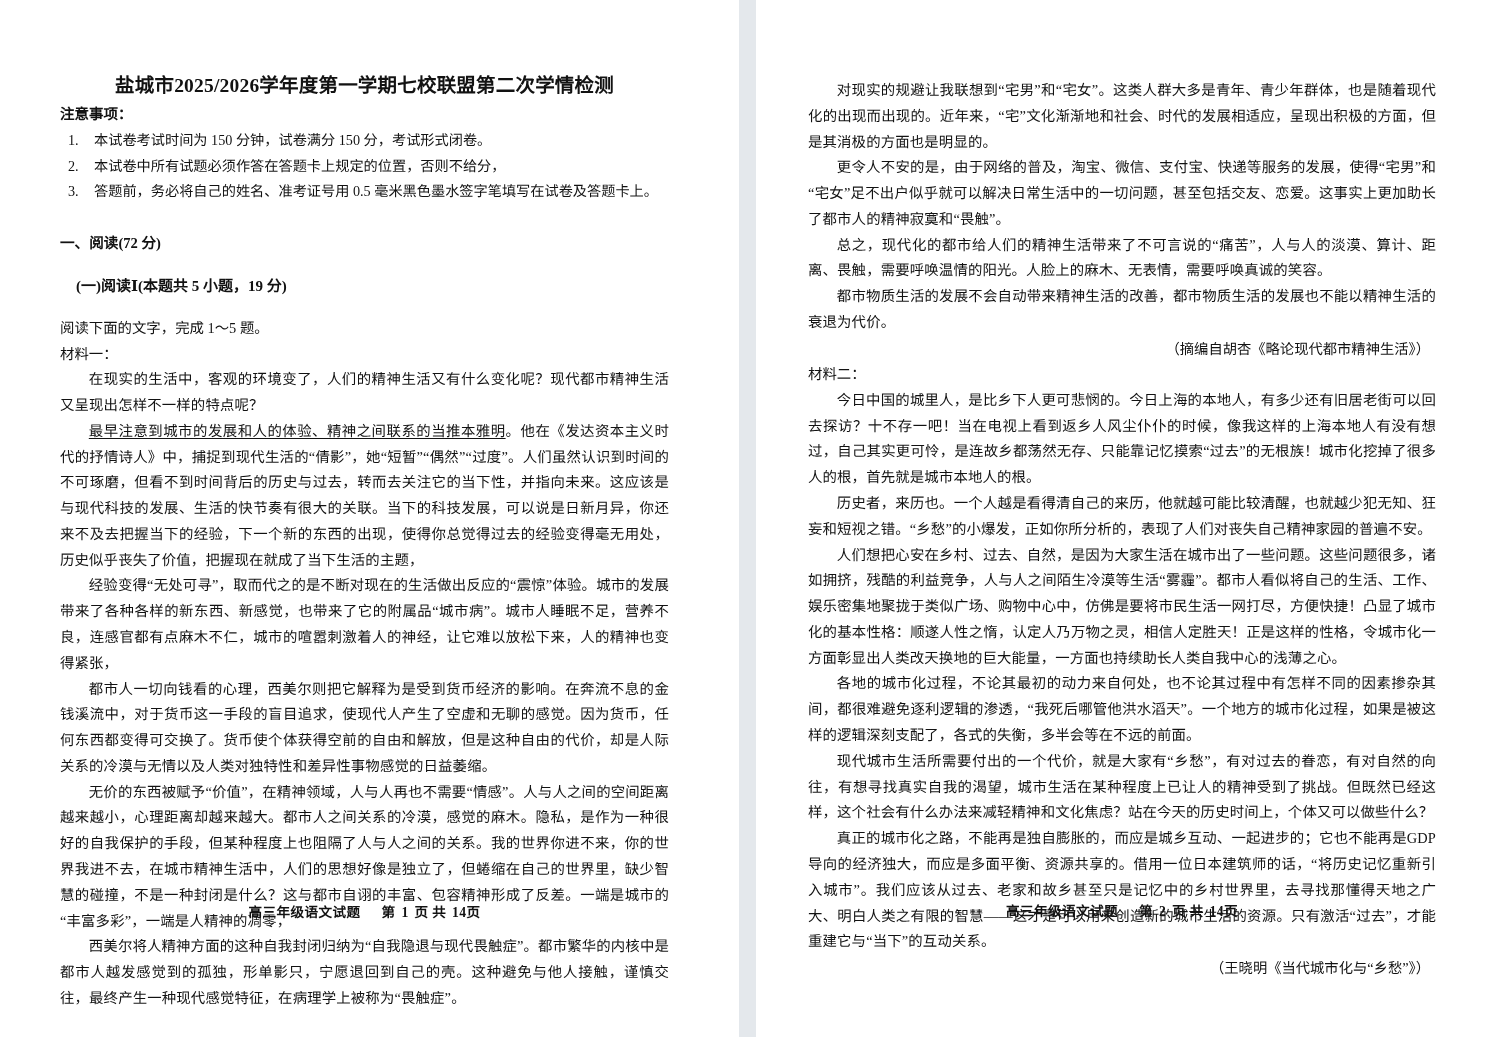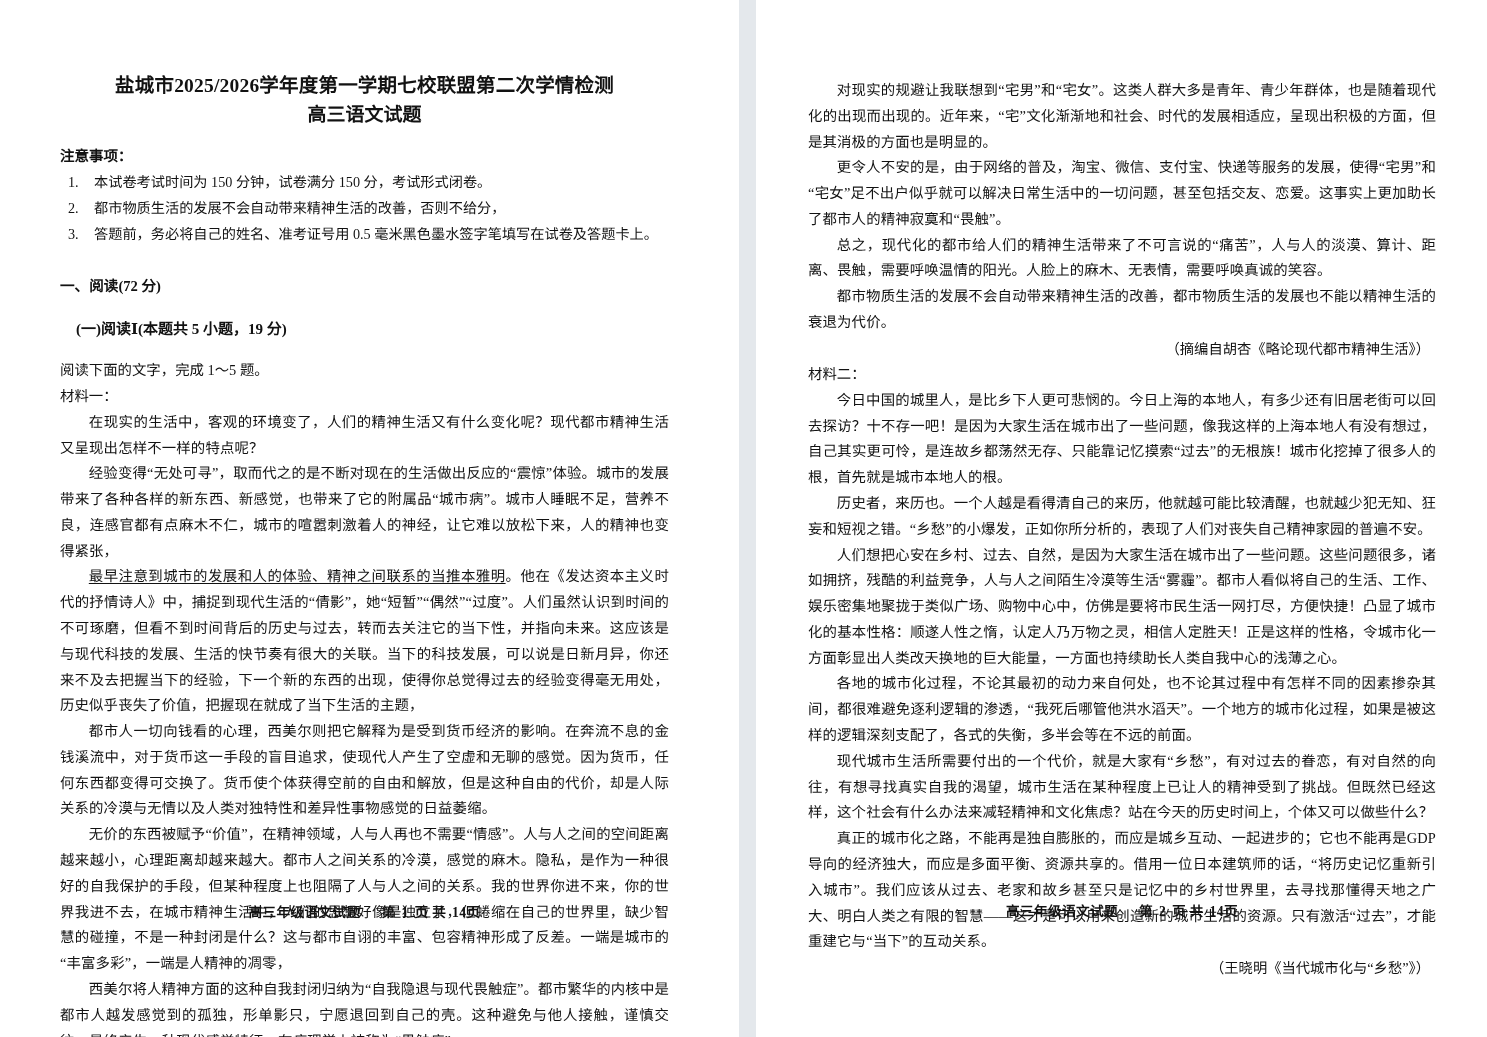--- a/index.html
+++ b/index.html
@@ -161,48 +161,47 @@
 </style>
 </head>
 <body>
 
 <div class="spread">
 
   <div class="page page-left">
     <div class="page-body">
 
       <h1 class="doc-title">盐城市2025/2026学年度第一学期七校联盟第二次学情检测</h1>
-      <h2 class="doc-subtitle">高三语文试题</h2>
 
       <div class="notice-heading">注意事项：</div>
       <ul class="notice-list">
         <li class="notice-item">
           <span class="num">1.</span>
           <span>本试卷考试时间为 150 分钟，试卷满分 150 分，考试形式闭卷。</span>
         </li>
         <li class="notice-item">
           <span class="num">2.</span>
-          <span>都市物质生活的发展不会自动带来精神生活的改善，否则不给分，</span>
+          <span>本试卷中所有试题必须作答在答题卡上规定的位置，否则不给分，</span>
         </li>
         <li class="notice-item">
           <span class="num">3.</span>
           <span>答题前，务必将自己的姓名、准考证号用 0.5 毫米黑色墨水签字笔填写在试卷及答题卡上。</span>
         </li>
       </ul>
 
       <div class="sec-gap"></div>
 
       <div class="sec-heading">一、阅读(72 分)</div>
       <div class="sub-heading">(一)阅读Ⅰ(本题共 5 小题，19 分)</div>
       <div class="plain-line">阅读下面的文字，完成 1～5 题。</div>
       <div class="material-label">材料一：</div>
 
       <p class="para">在现实的生活中，客观的环境变了，人们的精神生活又有什么变化呢？现代都市精神生活又呈现出怎样不一样的特点呢？</p>
+      <p class="para" id="m1-p1"><span class="underline-span">最早注意到城市的发展和人的体验、精神之间联系的当推本雅明</span>。他在《发达资本主义时代的抒情诗人》中，捕捉到现代生活的“倩影”，她“短暂”“偶然”“过度”。人们虽然认识到时间的不可琢磨，但看不到时间背后的历史与过去，转而去关注它的当下性，并指向未来。这应该是与现代科技的发展、生活的快节奏有很大的关联。当下的科技发展，可以说是日新月异，你还来不及去把握当下的经验，下一个新的东西的出现，使得你总觉得过去的经验变得毫无用处，历史似乎丧失了价值，把握现在就成了当下生活的主题，</p>
       <p class="para">经验变得“无处可寻”，取而代之的是不断对现在的生活做出反应的“震惊”体验。城市的发展带来了各种各样的新东西、新感觉，也带来了它的附属品“城市病”。城市人睡眠不足，营养不良，连感官都有点麻木不仁，城市的喧嚣刺激着人的神经，让它难以放松下来，人的精神也变得紧张，</p>
-      <p class="para" id="m1-p1"><span class="underline-span">最早注意到城市的发展和人的体验、精神之间联系的当推本雅明</span>。他在《发达资本主义时代的抒情诗人》中，捕捉到现代生活的“倩影”，她“短暂”“偶然”“过度”。人们虽然认识到时间的不可琢磨，但看不到时间背后的历史与过去，转而去关注它的当下性，并指向未来。这应该是与现代科技的发展、生活的快节奏有很大的关联。当下的科技发展，可以说是日新月异，你还来不及去把握当下的经验，下一个新的东西的出现，使得你总觉得过去的经验变得毫无用处，历史似乎丧失了价值，把握现在就成了当下生活的主题，</p>
       <p class="para">都市人一切向钱看的心理，西美尔则把它解释为是受到货币经济的影响。在奔流不息的金钱溪流中，对于货币这一手段的盲目追求，使现代人产生了空虚和无聊的感觉。因为货币，任何东西都变得可交换了。货币使个体获得空前的自由和解放，但是这种自由的代价，却是人际关系的冷漠与无情以及人类对独特性和差异性事物感觉的日益萎缩。</p>
       <p class="para">无价的东西被赋予“价值”，在精神领域，人与人再也不需要“情感”。人与人之间的空间距离越来越小，心理距离却越来越大。都市人之间关系的冷漠，感觉的麻木。隐私，是作为一种很好的自我保护的手段，但某种程度上也阻隔了人与人之间的关系。我的世界你进不来，你的世界我进不去，在城市精神生活中，人们的思想好像是独立了，但蜷缩在自己的世界里，缺少智慧的碰撞，不是一种封闭是什么？这与都市自诩的丰富、包容精神形成了反差。一端是城市的“丰富多彩”，一端是人精神的凋零，</p>
       <p class="para">西美尔将人精神方面的这种自我封闭归纳为“自我隐退与现代畏触症”。都市繁华的内核中是都市人越发感觉到的孤独，形单影只，宁愿退回到自己的壳。这种避免与他人接触，谨慎交往，最终产生一种现代感觉特征，在病理学上被称为“畏触症”。</p>
 
       <div class="page-footer">
         <span class="footer-inner">
           <span>高三年级语文试题</span>
           &nbsp;&nbsp;&nbsp;
           <span>第</span>
           <span>1</span>
@@ -221,21 +220,21 @@
 
       <p class="para">对现实的规避让我联想到“宅男”和“宅女”。这类人群大多是青年、青少年群体，也是随着现代化的出现而出现的。近年来，“宅”文化渐渐地和社会、时代的发展相适应，呈现出积极的方面，但是其消极的方面也是明显的。</p>
       <p class="para">更令人不安的是，由于网络的普及，淘宝、微信、支付宝、快递等服务的发展，使得“宅男”和“宅女”足不出户似乎就可以解决日常生活中的一切问题，甚至包括交友、恋爱。这事实上更加助长了都市人的精神寂寞和“畏触”。</p>
       <p class="para">总之，现代化的都市给人们的精神生活带来了不可言说的“痛苦”，人与人的淡漠、算计、距离、畏触，需要呼唤温情的阳光。人脸上的麻木、无表情，需要呼唤真诚的笑容。</p>
       <p class="para">都市物质生活的发展不会自动带来精神生活的改善，都市物质生活的发展也不能以精神生活的衰退为代价。</p>
 
       <p class="attribution">（摘编自胡杏《略论现代都市精神生活》）</p>
 
       <div class="material-label">材料二：</div>
 
-      <p class="para">今日中国的城里人，是比乡下人更可悲悯的。今日上海的本地人，有多少还有旧居老街可以回去探访？十不存一吧！是因为大家生活在城市出了一些问题，像我这样的上海本地人有没有想过，自己其实更可怜，是连故乡都荡然无存、只能靠记忆摸索“过去”的无根族！城市化挖掉了很多人的根，首先就是城市本地人的根。</p>
+      <p class="para">今日中国的城里人，是比乡下人更可悲悯的。今日上海的本地人，有多少还有旧居老街可以回去探访？十不存一吧！当在电视上看到返乡人风尘仆仆的时候，像我这样的上海本地人有没有想过，自己其实更可怜，是连故乡都荡然无存、只能靠记忆摸索“过去”的无根族！城市化挖掉了很多人的根，首先就是城市本地人的根。</p>
       <p class="para">历史者，来历也。一个人越是看得清自己的来历，他就越可能比较清醒，也就越少犯无知、狂妄和短视之错。“乡愁”的小爆发，正如你所分析的，表现了人们对丧失自己精神家园的普遍不安。</p>
       <p class="para">人们想把心安在乡村、过去、自然，是因为大家生活在城市出了一些问题。这些问题很多，诸如拥挤，残酷的利益竞争，人与人之间陌生冷漠等生活“雾霾”。都市人看似将自己的生活、工作、娱乐密集地聚拢于类似广场、购物中心中，仿佛是要将市民生活一网打尽，方便快捷！凸显了城市化的基本性格：顺遂人性之惰，认定人乃万物之灵，相信人定胜天！正是这样的性格，令城市化一方面彰显出人类改天换地的巨大能量，一方面也持续助长人类自我中心的浅薄之心。</p>
       <p class="para">各地的城市化过程，不论其最初的动力来自何处，也不论其过程中有怎样不同的因素掺杂其间，都很难避免逐利逻辑的渗透，“我死后哪管他洪水滔天”。一个地方的城市化过程，如果是被这样的逻辑深刻支配了，各式的失衡，多半会等在不远的前面。</p>
       <p class="para">现代城市生活所需要付出的一个代价，就是大家有“乡愁”，有对过去的眷恋，有对自然的向往，有想寻找真实自我的渴望，城市生活在某种程度上已让人的精神受到了挑战。但既然已经这样，这个社会有什么办法来减轻精神和文化焦虑？站在今天的历史时间上，个体又可以做些什么？</p>
       <p class="para">真正的城市化之路，不能再是独自膨胀的，而应是城乡互动、一起进步的；它也不能再是GDP 导向的经济独大，而应是多面平衡、资源共享的。借用一位日本建筑师的话，“将历史记忆重新引入城市”。我们应该从过去、老家和故乡甚至只是记忆中的乡村世界里，去寻找那懂得天地之广大、明白人类之有限的智慧——这才是可以用来创造新的城市生活的资源。只有激活“过去”，才能重建它与“当下”的互动关系。</p>
 
       <p class="attribution">（王晓明《当代城市化与“乡愁”》）</p>
 
       <div class="page-footer">
         <span class="footer-inner">

